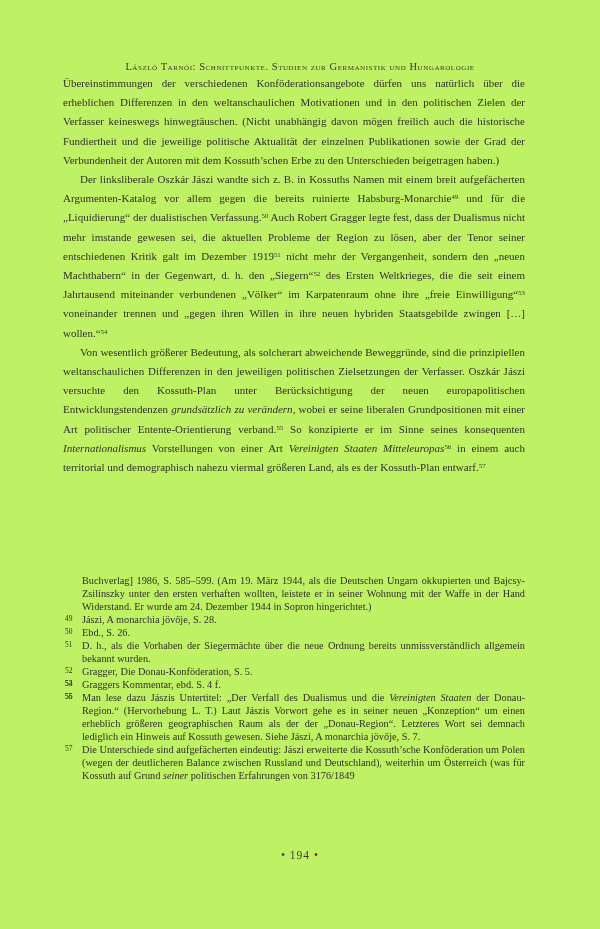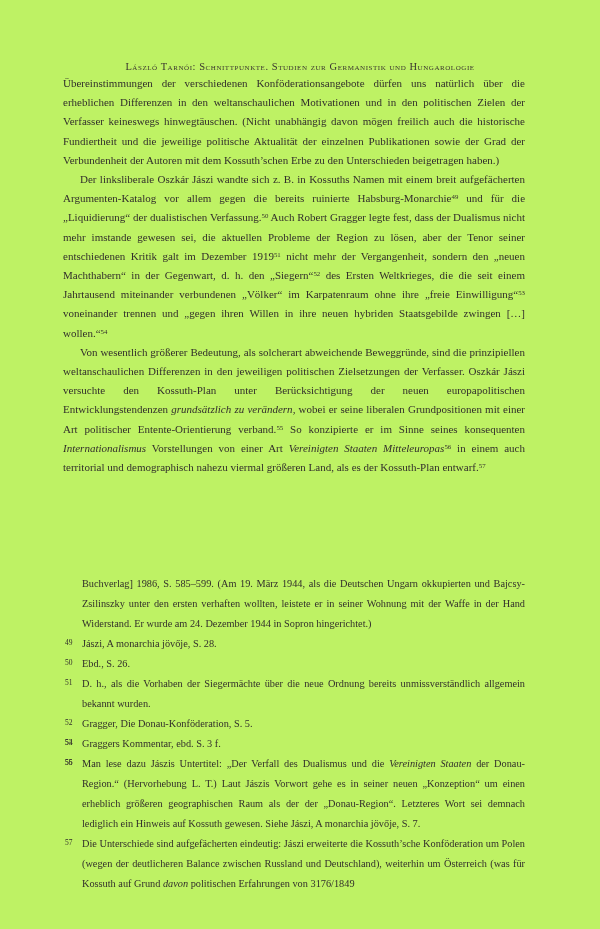--- a/index.html
+++ b/index.html
@@ -51,21 +51,21 @@
     position: relative;
     top: -0.45em;
     line-height: 0;
   }
   .footnotes {
     position: absolute;
     top: 574px;
     left: 63px;
     width: 462px;
     font-size: 10.3px;
-    line-height: 20px;
+    line-height: 13px;
     text-align: justify;
     hyphens: auto;
     -webkit-hyphens: auto;
   }
   .footnote {
     position: relative;
     padding-left: 19px;
   }
   .fn-num {
     position: absolute;
@@ -96,19 +96,20 @@
       <p class="indent"><span>Von wesentlich größerer Bedeutung, als solcherart abweichende Beweggründe, sind die prinzipiellen weltanschaulichen Differenzen in den jeweiligen politischen Zielsetzungen der Verfasser. Oszkár Jászi versuchte den Kossuth-Plan unter Berücksichtigung der neuen europapolitischen Entwicklungstendenzen </span><span class="it">grundsätzlich zu verändern</span><span>, wobei er seine liberalen Grundpositionen mit einer Art politischer Entente-Orientierung verband.</span><span class="sup">55</span><span> So konzipierte er im Sinne seines konsequenten </span><span class="it">Internationalismus</span><span> Vorstellungen von einer Art </span><span class="it">Vereinigten Staaten Mitteleuropas</span><span class="sup">56</span><span> in einem auch territorial und demographisch nahezu viermal größeren Land, als es der Kossuth-Plan entwarf.</span><span class="sup">57</span></p>
     </div>
 
   <div class="footnotes">
       <div class="footnote"><span>Buchverlag] 1986, S. 585–599. (Am 19. März 1944, als die Deutschen Ungarn okkupierten und Bajcsy-Zsilinszky unter den ersten verhaften wollten, leistete er in seiner Wohnung mit der Waffe in der Hand Widerstand. Er wurde am 24. Dezember 1944 in Sopron hingerichtet.)</span></div>
       <div class="footnote"><span class="fn-num">49</span><span>Jászi, A monarchia jövője, S. 28.</span></div>
       <div class="footnote"><span class="fn-num">50</span><span>Ebd., S. 26.</span></div>
       <div class="footnote"><span class="fn-num">51</span><span>D. h., als die Vorhaben der Siegermächte über die neue Ordnung bereits unmissverständlich allgemein bekannt wurden.</span></div>
       <div class="footnote"><span class="fn-num">52</span><span>Gragger, Die Donau-Konföderation, S. 5.</span></div>
       <div class="footnote"><span class="fn-num">53</span></div>
-      <div class="footnote"><span class="fn-num">54</span><span>Graggers Kommentar, ebd. S. 3 f.</span></div>
+      <div class="footnote"><span class="fn-num">54</span><span>Graggers Kommentar, ebd. S. 4 f.</span></div>
       <div class="footnote"><span class="fn-num">55</span></div>
       <div class="footnote"><span class="fn-num">56</span><span>Man lese dazu Jászis Untertitel: „Der Verfall des Dualismus und die </span><span class="it">Vereinigten Staaten</span><span> der Donau-Region.“ (Hervorhebung L. T.) Laut Jászis Vorwort gehe es in seiner neuen „Konzeption“ um einen erheblich größeren geographischen Raum als der der „Donau-Region“. Letzteres Wort sei demnach lediglich ein Hinweis auf Kossuth gewesen. Siehe Jászi, A monarchia jövője, S. 7.</span></div>
-      <div class="footnote"><span class="fn-num">57</span><span>Die Unterschiede sind aufgefächerten eindeutig: Jászi erweiterte die Kossuth’sche Konföderation um Polen (wegen der deutlicheren Balance zwischen Russland und Deutschland), weiterhin um Österreich (was für Kossuth auf Grund </span><span class="it">davon</span><span> politischen Erfahrungen von 3176/1849</span></div>
+      <div class="footnote"><span class="fn-num">57</span><span>Die Unterschiede sind aufgefächerten eindeutig: Jászi erweiterte die Kossuth’sche Konföderation um Polen (wegen der deutlicheren Balance zwischen Russland und Deutschland), weiterhin um Österreich (was für Kossuth auf Grund </span><span class="it">seiner</span><span> politischen Erfahrungen von 3176/1849</span></div>
     </div>
 
+  <div class="page-number">• 194 •</div>
 </div>
 
 </body></html>

